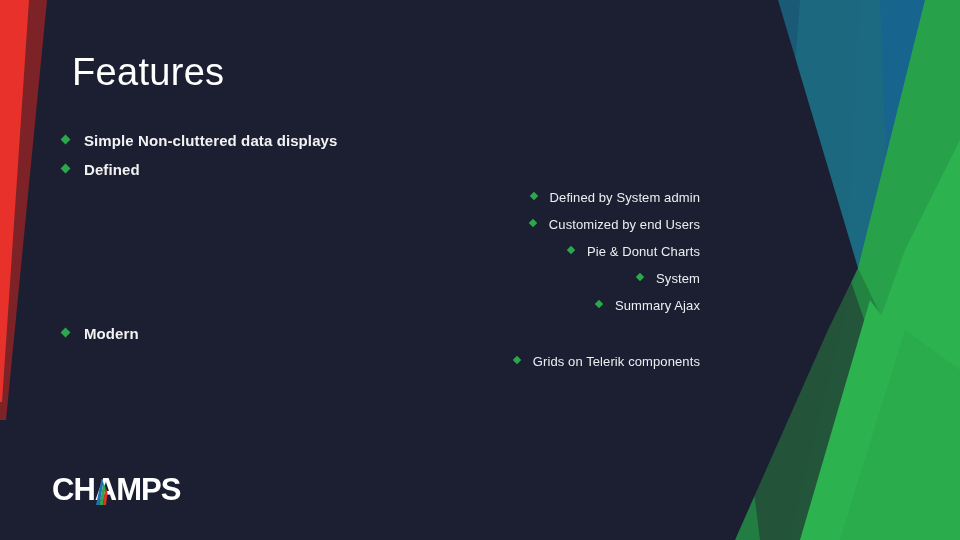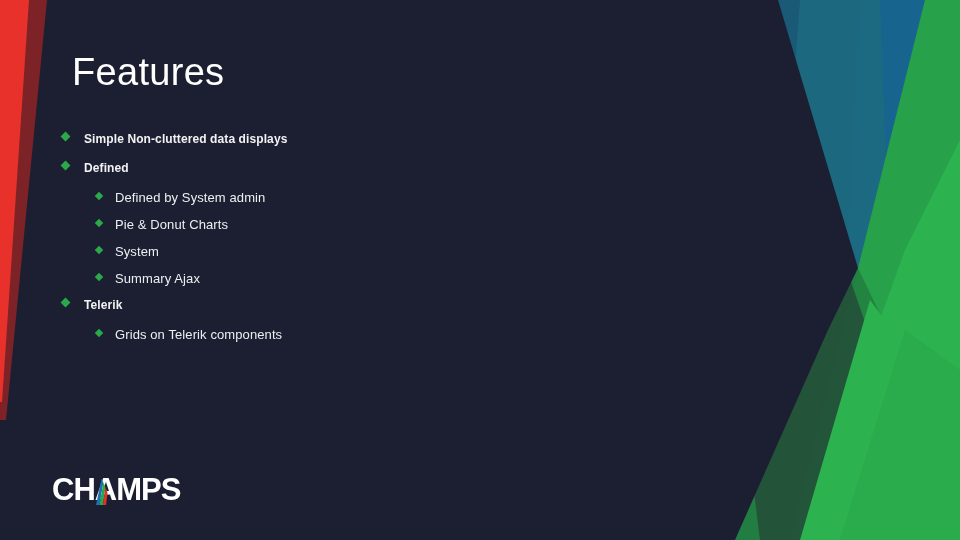--- a/index.html
+++ b/index.html
@@ -48,21 +48,21 @@
     left: 0;
     top: 132px;
     width: 700px;
   }
   .bullet-row {
     display: flex;
     align-items: baseline;
     white-space: nowrap;
   }
   .bullet-row.level-1 { padding-left: 62px; height: 29px; }
-  .bullet-row.level-2 { padding-left: 96px; height: 27px; }
+  .bullet-row.level-2 { padding-left: 96px; height: 27px; justify-content: flex-end; }
 
   .diamond {
     flex: 0 0 auto;
     display: inline-block;
     transform: rotate(45deg);
     position: relative;
   }
   .level-1 .diamond {
     width: 7px;
     height: 7px;
@@ -73,21 +73,21 @@
   .level-2 .diamond {
     width: 6px;
     height: 6px;
     background: #2aa84a;
     top: -3px;
     margin-right: 13px;
   }
 
   .bullet-text { display: inline-block; }
   .level-1 .bullet-text {
-    font-size: 12px;
+    font-size: 15px;
     font-weight: bold;
     color: #f2f2f2;
     letter-spacing: 0.1px;
   }
   .level-2 .bullet-text {
     font-size: 13px;
     font-weight: 400;
     color: #eceff1;
     letter-spacing: 0.1px;
   }
@@ -142,41 +142,45 @@
       <div class="bullet-row level-1">
         <span class="diamond"></span>
         <span class="bullet-text">Defined</span>
       </div>
 
       <div class="bullet-row level-2">
         <span class="diamond"></span>
         <span class="bullet-text">Defined by System admin</span>
       </div>
 
+      <div class="bullet-row level-2">
+        <span class="diamond"></span>
+        <span class="bullet-text">Customized by end Users</span>
+      </div>
 
 
 
       <div class="bullet-row level-2">
         <span class="diamond"></span>
         <span class="bullet-text">Pie &amp; Donut Charts</span>
       </div>
 
       <div class="bullet-row level-2">
         <span class="diamond"></span>
         <span class="bullet-text">System</span>
       </div>
 
       <div class="bullet-row level-2">
         <span class="diamond"></span>
         <span class="bullet-text">Summary Ajax</span>
       </div>
 
       <div class="bullet-row level-1">
         <span class="diamond"></span>
-        <span class="bullet-text">Telerik</span>
+        <span class="bullet-text">Modern</span>
       </div>
 
       <div class="bullet-row level-2">
         <span class="diamond"></span>
         <span class="bullet-text">Grids on Telerik components</span>
       </div>
 
 
     </div>
 

